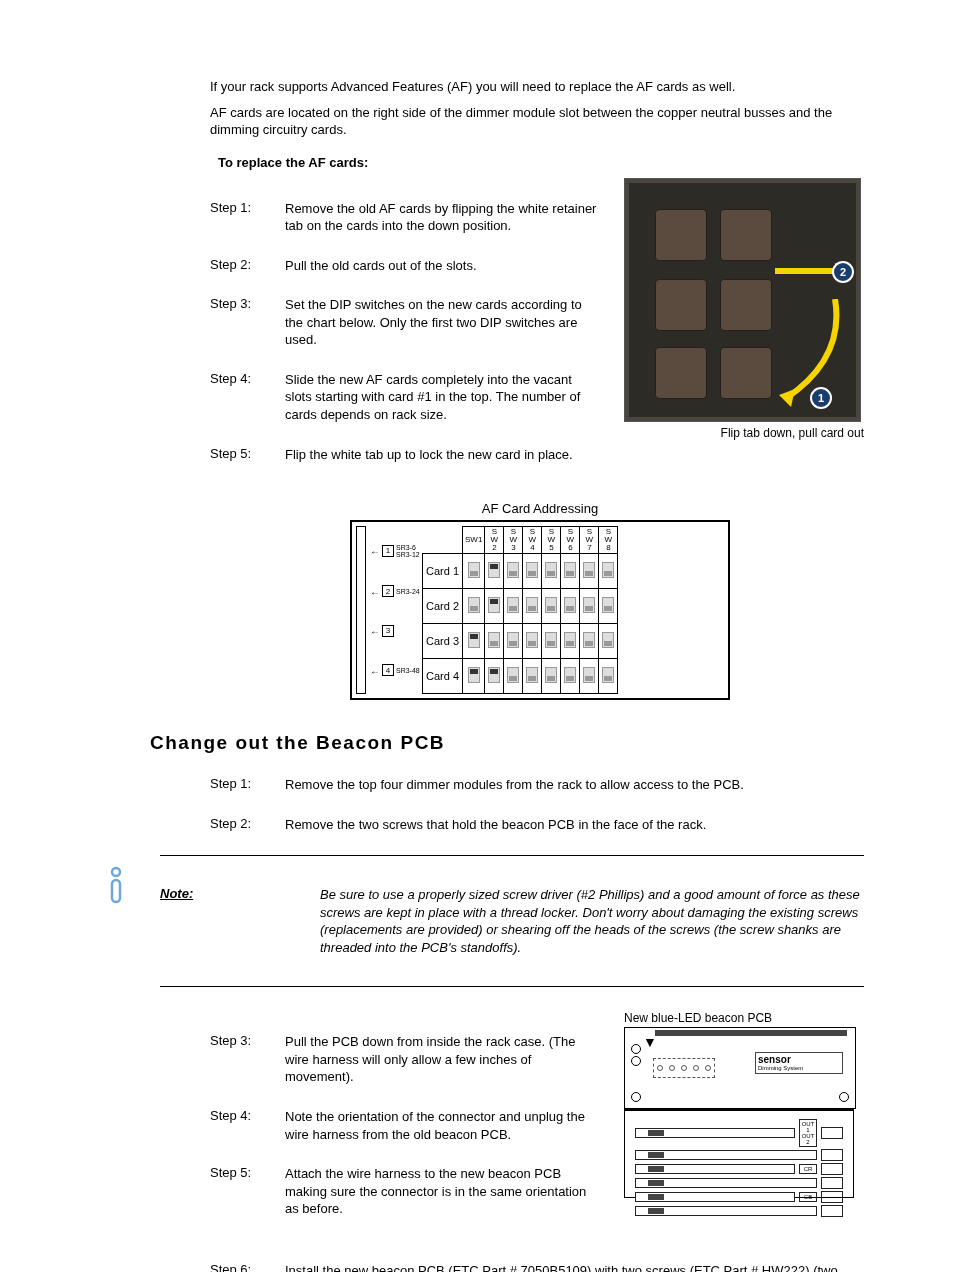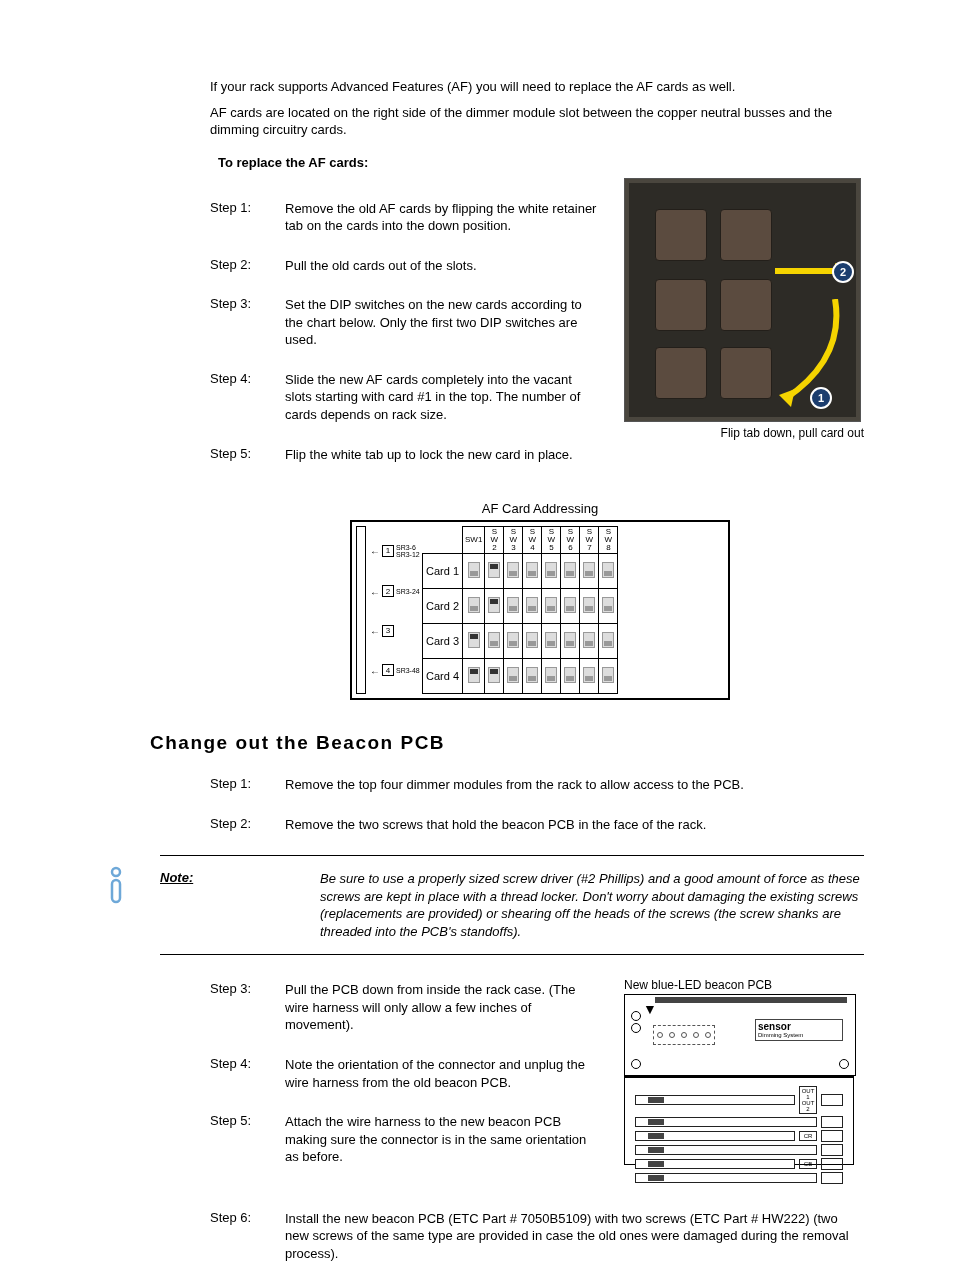--- a/index.html
+++ b/index.html
@@ -185,22 +185,22 @@
     position: absolute;
     bottom: 1px; left: 1px; right: 1px;
     height: 5px;
     background: #999;
   }
 
   
   .note-block {
     border-top: 1px solid #000;
     border-bottom: 1px solid #000;
-    padding: 14px 0;
-    margin: 20px 0 4px -50px;
+    padding: 30px 0;
+    margin: 20px 0 24px -50px;
     position: relative;
     display: flex;
   }
   .note-icon {
     position: absolute;
     left: -60px;
     top: 10px;
     font-size: 30px;
     color: #6ea8d8;
   }
@@ -212,21 +212,20 @@
   }
   .note-text {
     flex: 1;
     font-style: italic;
     line-height: 1.35;
   }
 
   
   .pcb-wrap {
     width: 193px;
-    margin-top: 19px;
   }
   .pcb-label {
     font-size: 12px;
     margin-bottom: 2px;
   }
   .pcb-board {
     width: 230px;
     height: 80px;
     border: 1px solid #000;
     background: #fff;

